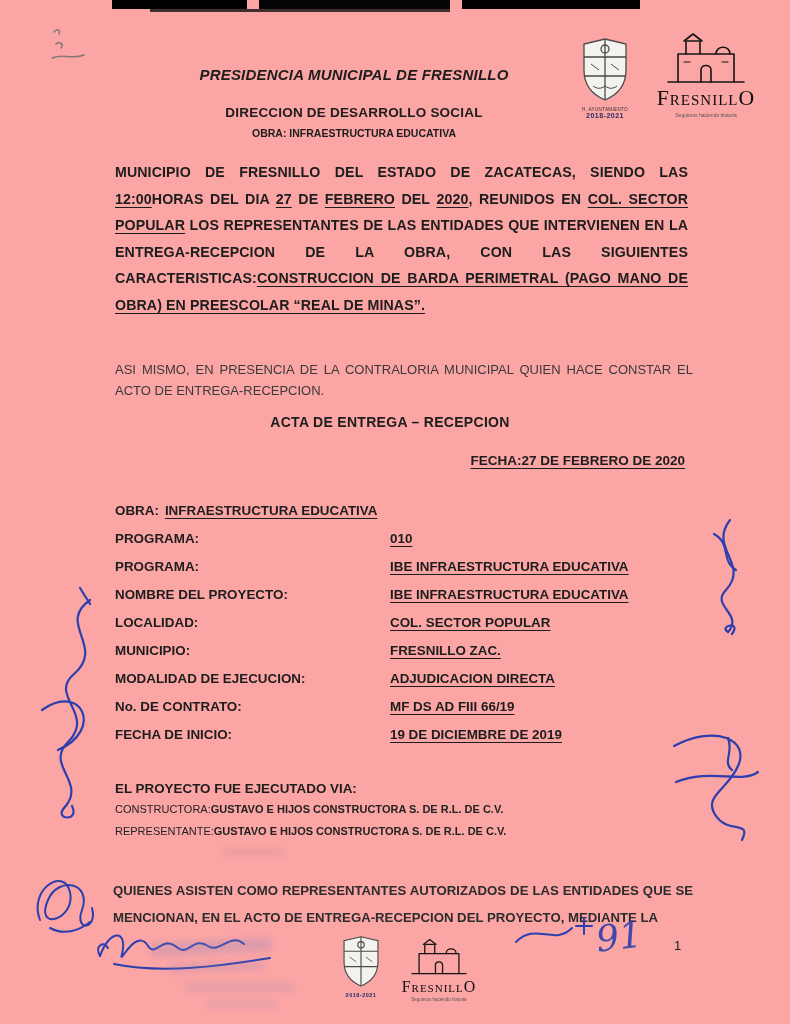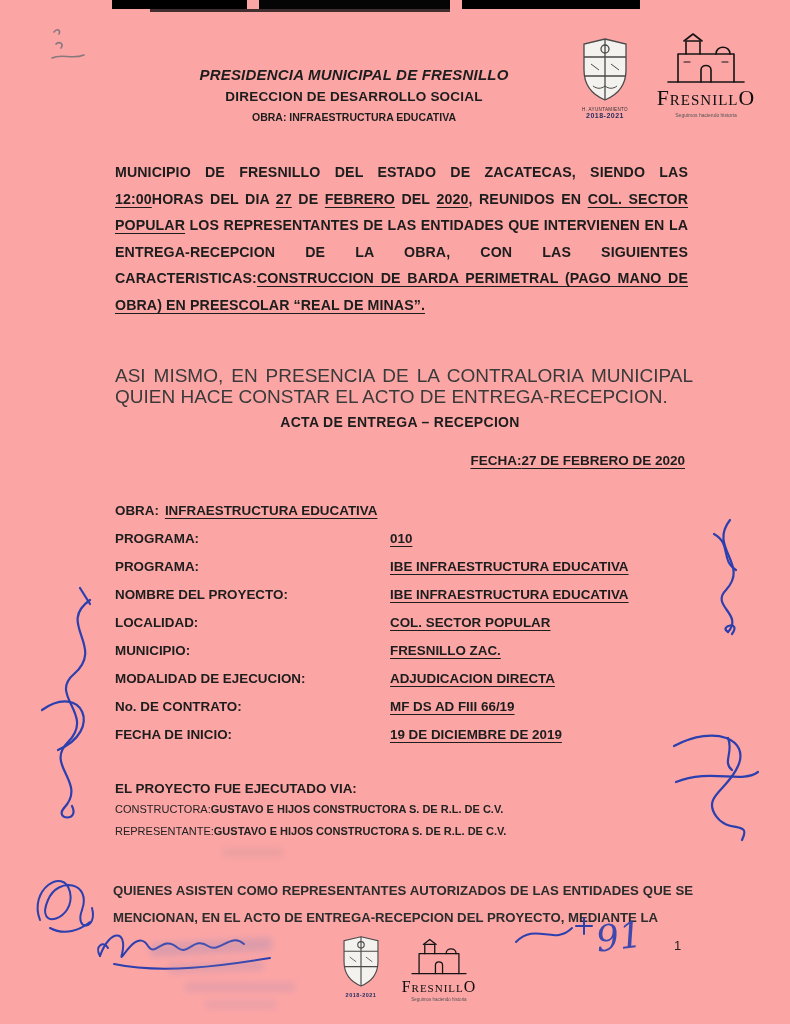--- a/index.html
+++ b/index.html
@@ -12,38 +12,38 @@
 
   
   .scan-top{position:absolute;top:0;left:112px;width:528px;height:9px;
     background:linear-gradient(90deg,#000 0,#000 135px,transparent 135px,transparent 147px,
       #050505 147px,#050505 338px,transparent 338px,transparent 350px,#000 350px,#000 100%);}
   .scan-top2{position:absolute;top:9px;left:150px;width:300px;height:3px;background:#111;opacity:.8;}
 
   
   .hdr-text{position:absolute;left:138px;top:66px;width:432px;text-align:center;}
   .hdr-title{font-size:15px;font-weight:700;font-style:italic;letter-spacing:.2px;}
-  .hdr-sub{font-size:13.5px;font-weight:700;margin-top:6px;letter-spacing:.2px;}
+  .hdr-sub{font-size:13.5px;font-weight:700;margin-top:22px;letter-spacing:.2px;}
   .hdr-obra{font-size:10.5px;font-weight:700;margin-top:7px;}
 
   .shield-wrap{position:absolute;text-align:center;}
   .shield-cap{font-size:4.6px;color:#333;margin-top:1px;letter-spacing:.3px;}
   .shield-years{font-size:7px;font-weight:700;color:#1c2a5e;letter-spacing:.5px;}
 
   .fres-wrap{position:absolute;text-align:center;}
   .wordmark{font-family:"Liberation Serif",serif;color:#0d0d0d;letter-spacing:1px;line-height:1;}
   .wordmark .wm-big{font-size:1.45em;}
   .tagline{color:#555;margin-top:2px;}
 
   
   .intro{position:absolute;left:115px;top:150px;width:573px;font-size:14.2px;
     font-weight:700;line-height:26.6px;text-align:justify;letter-spacing:.1px;margin-top:9px;}
-  .asimismo{position:absolute;left:115px;top:346px;width:578px;font-size:19px;
+  .asimismo{position:absolute;left:115px;top:346px;width:578px;font-size:13px;
     color:#3a3a3a;line-height:21px;text-align:justify;}
-  .acta-title{position:absolute;left:115px;top:414px;width:570px;text-align:center;
+  .acta-title{position:absolute;left:105px;top:414px;width:570px;text-align:center;
     font-size:14px;font-weight:700;letter-spacing:.3px;}
   .fecha{position:absolute;left:115px;top:453px;width:570px;text-align:right;
     font-size:13.5px;font-weight:700;}
 
   .details{position:absolute;left:115px;top:497px;width:575px;font-size:13.4px;font-weight:700;}
   .drow{height:28px;line-height:28px;white-space:nowrap;}
   .drow .lab{display:inline-block;width:275px;}
   .drow .lab-short{display:inline-block;margin-right:6px;text-align:center;}
 
   .executed-h{position:absolute;left:115px;top:781px;font-size:13.4px;font-weight:700;}

